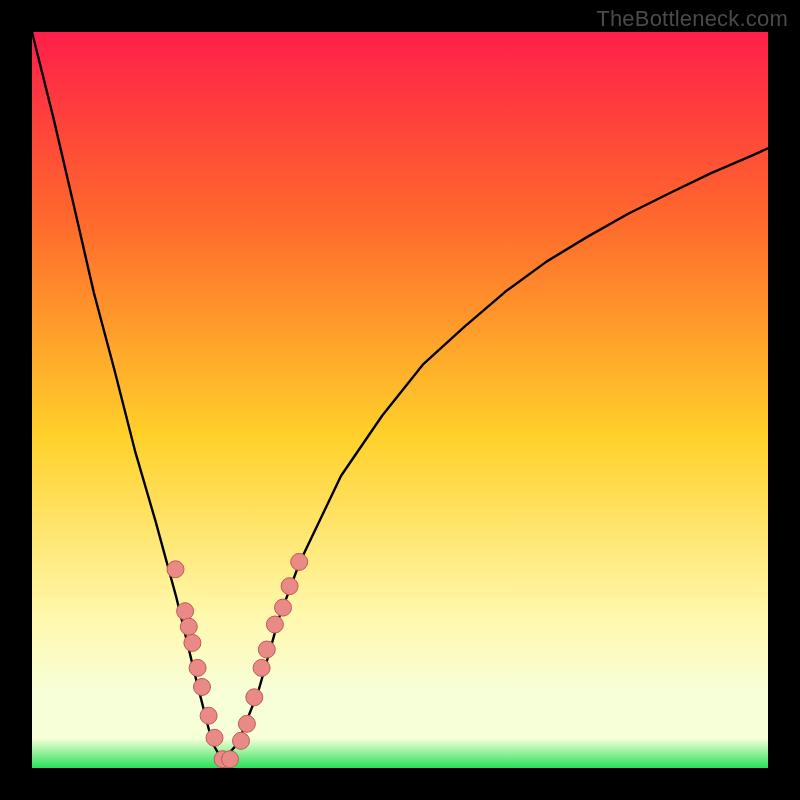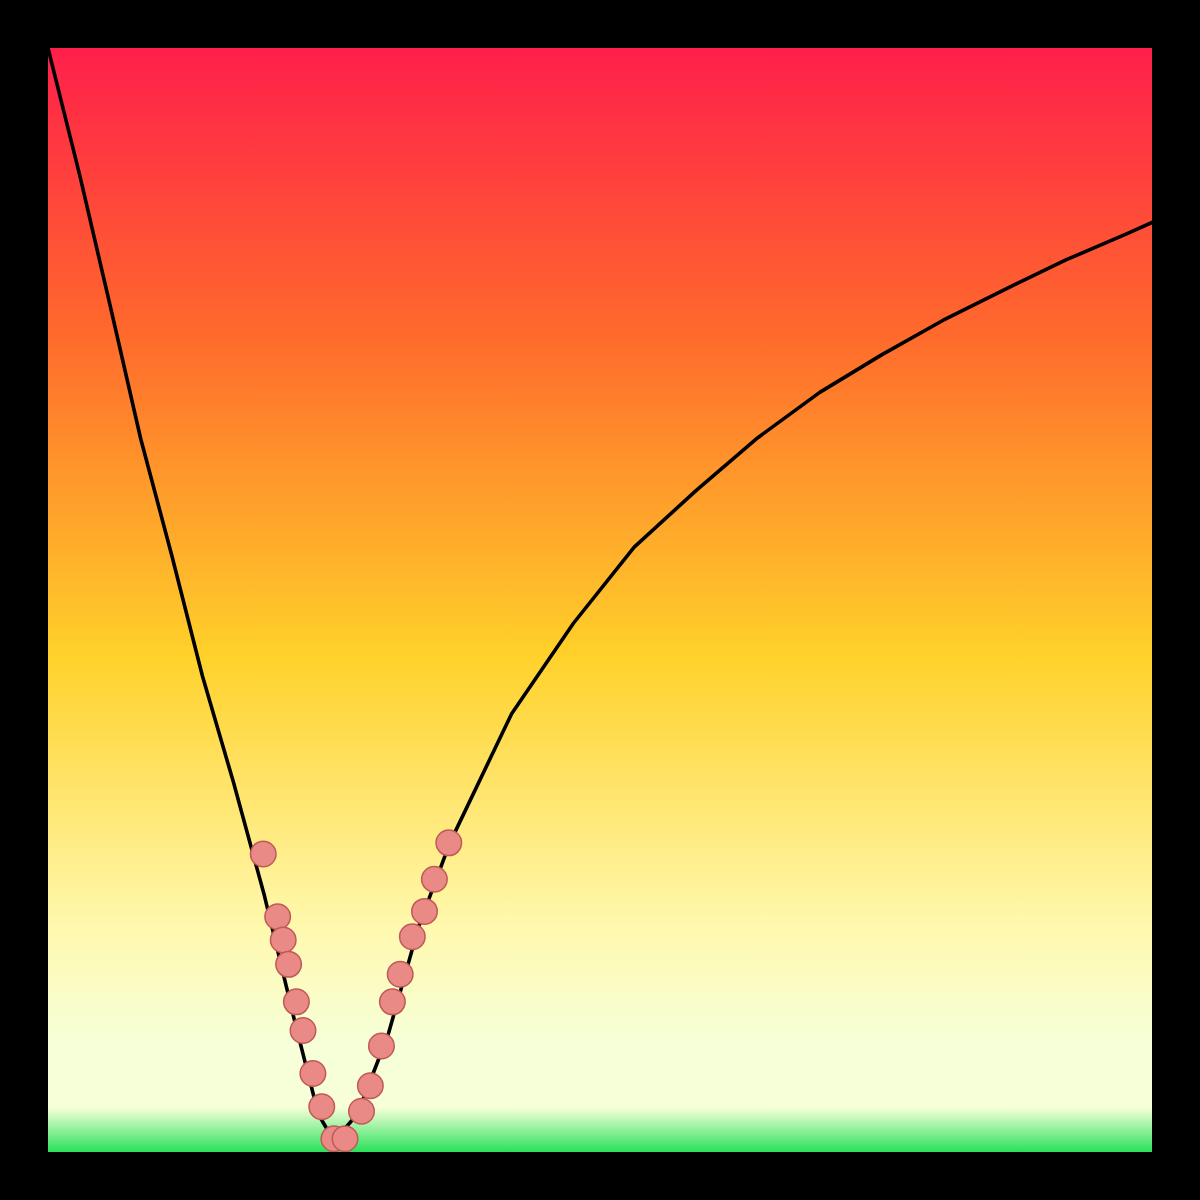--- a/index.html
+++ b/index.html
@@ -92,13 +92,14 @@
           <circle cx="229.6" cy="635.9" r="8.5" fill="#e98a87" stroke="#bf5a57" stroke-width="1"></circle>
           <circle cx="234.8" cy="617.5" r="8.5" fill="#e98a87" stroke="#bf5a57" stroke-width="1"></circle>
           <circle cx="242.9" cy="592.5" r="8.5" fill="#e98a87" stroke="#bf5a57" stroke-width="1"></circle>
           <circle cx="251.0" cy="575.6" r="8.5" fill="#e98a87" stroke="#bf5a57" stroke-width="1"></circle>
           <circle cx="257.6" cy="554.2" r="8.5" fill="#e98a87" stroke="#bf5a57" stroke-width="1"></circle>
           <circle cx="267.2" cy="529.9" r="8.5" fill="#e98a87" stroke="#bf5a57" stroke-width="1"></circle>
         </g>
     </svg>
 
   </div>
+  <div class="watermark">TheBottleneck.com</div>
 </div>
 
 </body></html>

